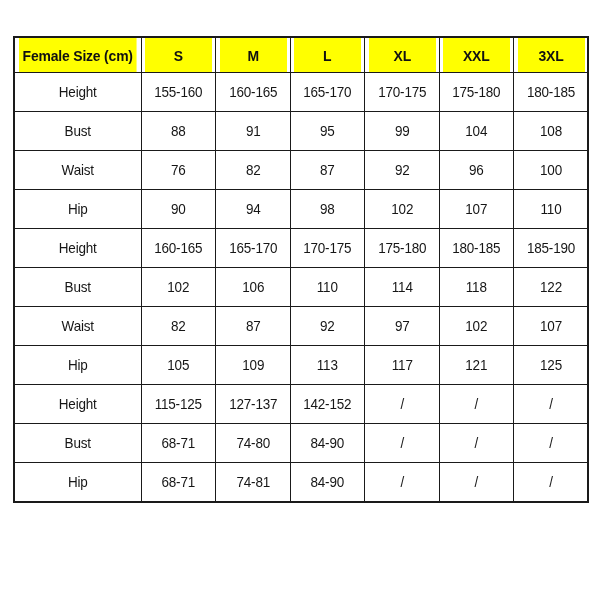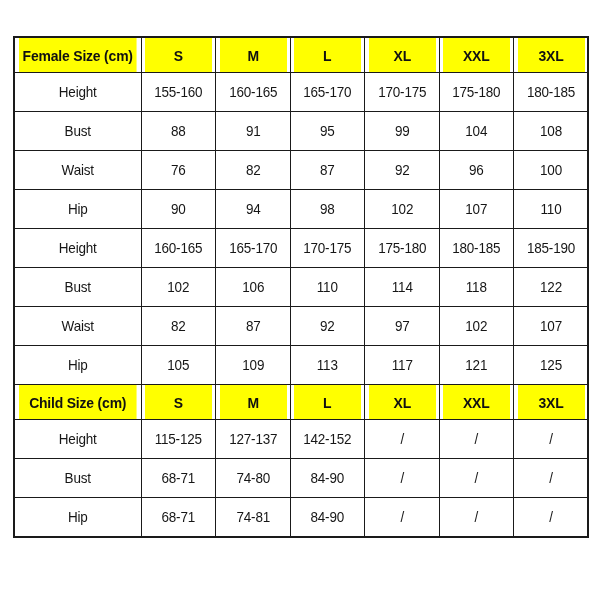--- a/index.html
+++ b/index.html
@@ -159,29 +159,20 @@
         </tr>
         <tr class="data-row">
           <td class="label-cell">Hip</td>
           <td>105</td>
           <td>109</td>
           <td>113</td>
           <td>117</td>
           <td>121</td>
           <td>125</td>
         </tr>
-        <tr class="section-header">
-          <td class="label-cell">Child Size (cm)</td>
-          <td>S</td>
-          <td>M</td>
-          <td>L</td>
-          <td>XL</td>
-          <td>XXL</td>
-          <td>3XL</td>
-        </tr>
         <tr class="data-row">
           <td class="label-cell">Height</td>
           <td>115-125</td>
           <td>127-137</td>
           <td>142-152</td>
           <td class="na-cell">/</td>
           <td class="na-cell">/</td>
           <td class="na-cell">/</td>
         </tr>
         <tr class="data-row">

